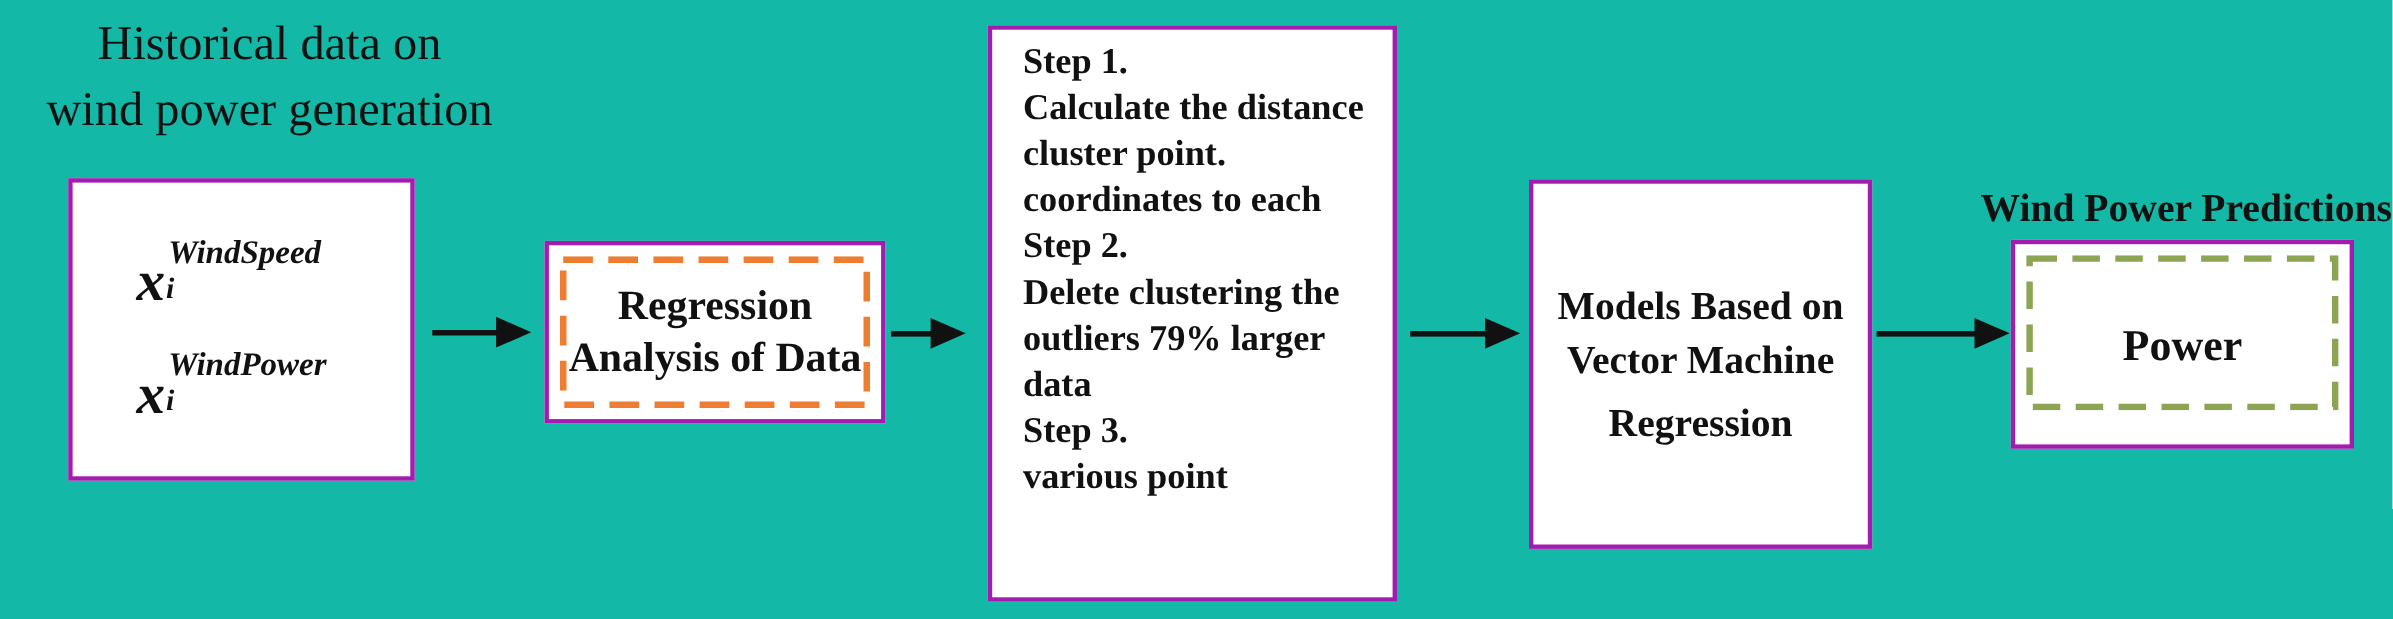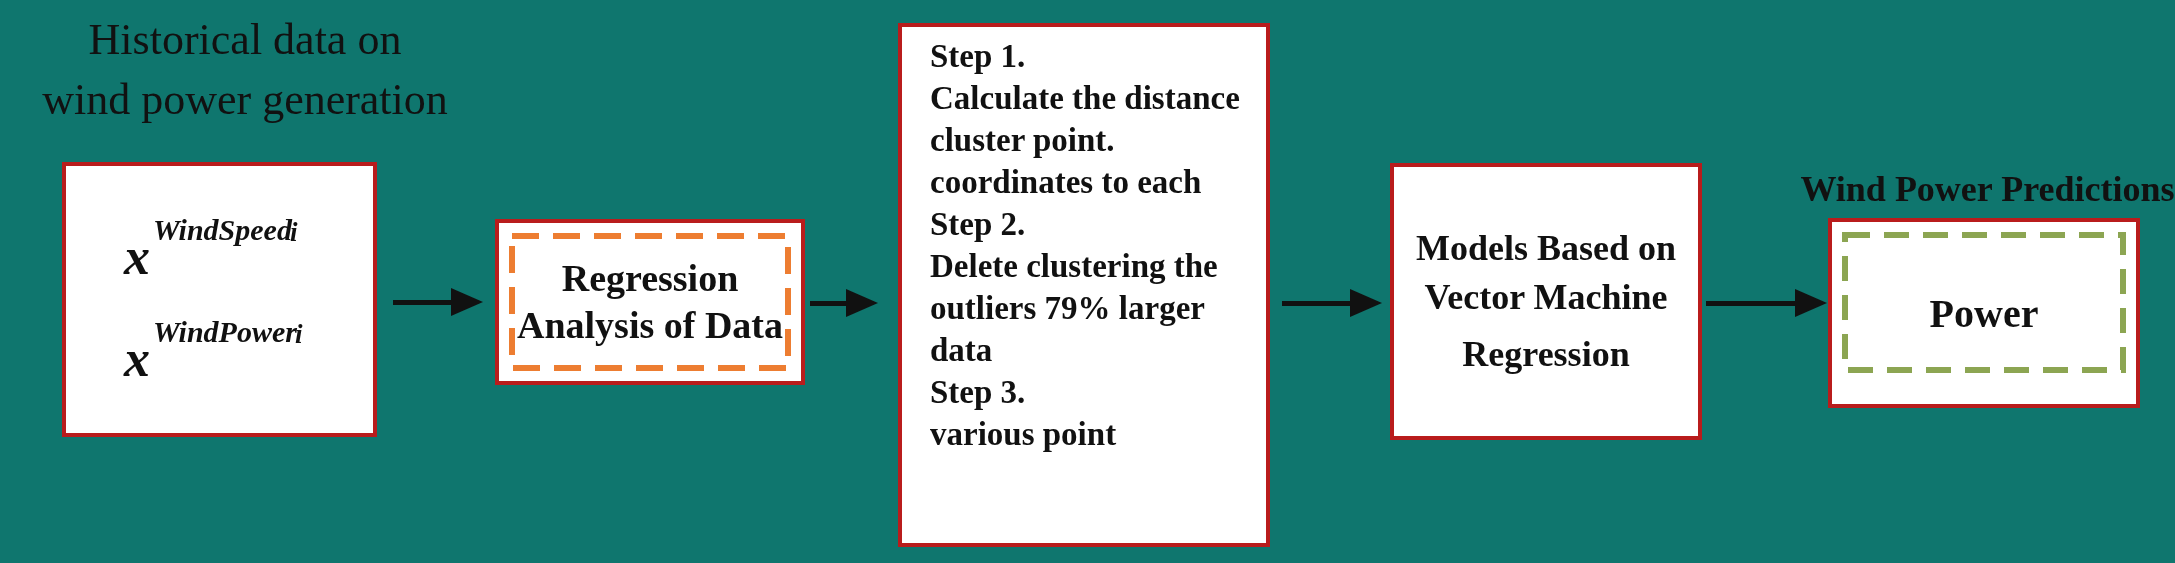--- a/index.html
+++ b/index.html
@@ -1,21 +1,21 @@
 <!DOCTYPE html>
 <html><head>
 <meta charset="utf-8">
 <style>
   * { margin: 0; padding: 0; box-sizing: border-box; }
   html, body { background: #ffffff; }
   .canvas {
     position: relative;
     width: 2175px;
     height: 563px;
-    background: #0f766e;
+    background: #14b8a6;
     font-family: "Liberation Serif", "DejaVu Serif", serif;
     color: #111111;
     overflow: hidden;
   }
 
   
   .main-title {
     position: absolute;
     left: 0; top: 10px; width: 490px;
     text-align: center;
@@ -30,47 +30,47 @@
     text-align: center;
     font-size: 36px;
     font-weight: 700;
     white-space: nowrap;
     margin-top: 40px;
   }
 
   
   .node {
     position: absolute;
-    border: 4px solid #b91c1c;
+    border: 4px solid #a21caf;
     background: #ffffff;
     text-decoration: underline;
   }
   .box-input   { left: 62px;   top: 162px; width: 315px; height: 275px; }
   .box-reg     { left: 495px;  top: 219px; width: 310px; height: 166px; }
   .box-steps   { left: 898px;  top: 23px;  width: 372px; height: 524px; }
-  .box-svm     { left: 1390px; top: 163px; width: 312px; height: 277px; }
+  .box-svm     { left: 1390px; top: 163px; width: 312px; height: 336px; }
   .box-power   { left: 1828px; top: 218px; width: 312px; height: 190px; }
 
   .dash-frame { position: absolute; left: 10px; top: 10px; }
 
   
   .box-input .inner {
     position: absolute; inset: 0;
     display: flex; flex-direction: column;
     justify-content: center;
     padding-left: 58px;
     gap: 34px;
   }
   .math { display: inline-flex; align-items: flex-start; line-height: 1; }
   .math .mvar {
     font-style: italic; font-weight: 700;
     font-size: 52px;
     margin-top: 16px;
   }
-  .math .scripts { display: inline-flex; flex-direction: row; margin-left: 3px; text-align: right; }
+  .math .scripts { display: inline-flex; flex-direction: column; margin-left: 3px; text-align: right; }
   .math .msup { font-style: italic; font-weight: 700; font-size: 30px; }
   .math .msub { font-style: italic; font-weight: 700; font-size: 27px; margin-top: 4px; margin-right: auto; margin-left: -2px; }
 
   
   .box-reg .inner {
     position: absolute; inset: 0;
     display: flex; flex-direction: column;
     justify-content: center; align-items: center;
     font-size: 38px; font-weight: 700;
     line-height: 47px;

